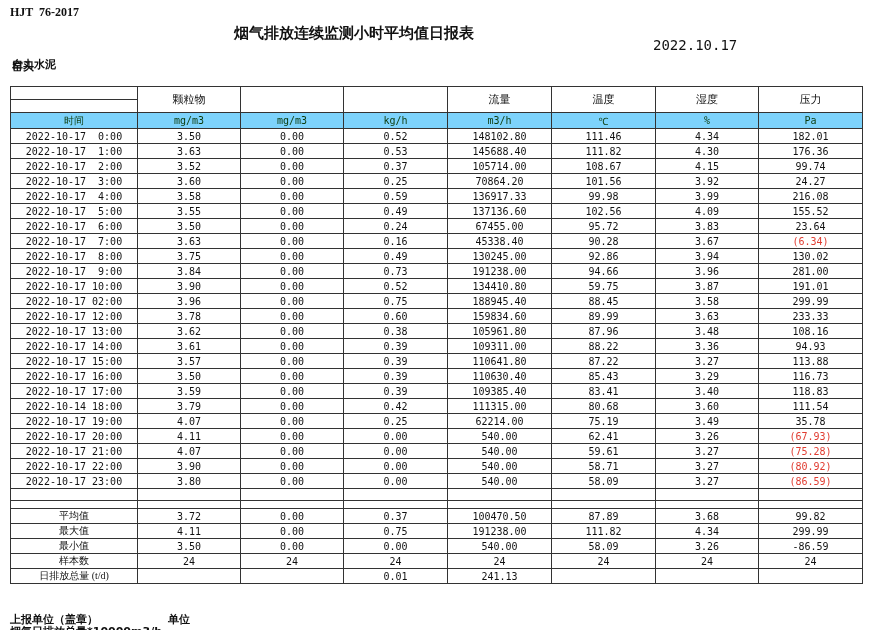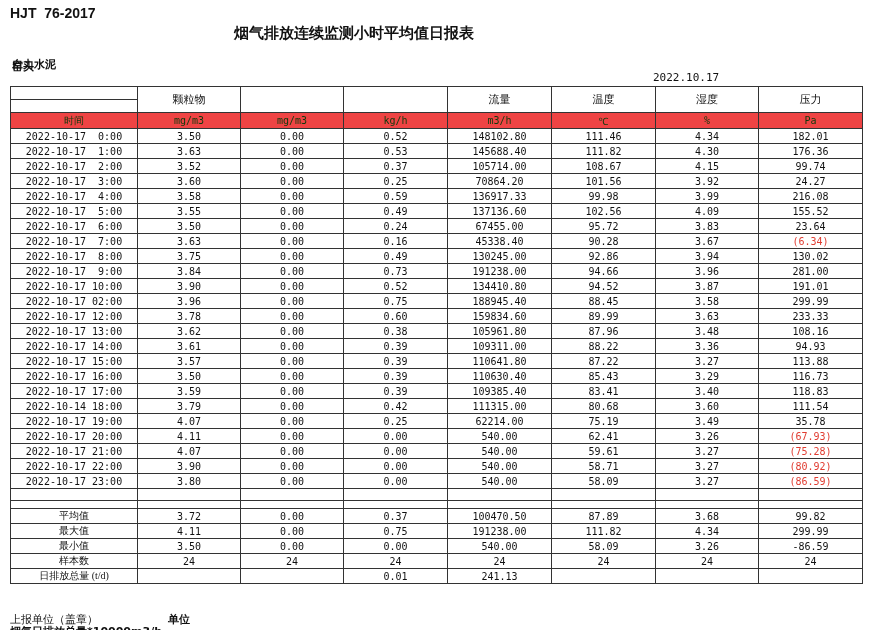--- a/index.html
+++ b/index.html
@@ -2,45 +2,45 @@
 <html><head>
 <meta charset="utf-8">
 <style>
   html,body{margin:0;padding:0;}
   body{
     width:876px;height:630px;background:#ffffff;position:relative;
     font-family:"DejaVu Sans Mono","Liberation Mono",monospace;
     color:#111;overflow:hidden;
   }
   .abs{position:absolute;}
-  .std{left:10px;top:5px;font-weight:bold;font-size:14px;white-space:pre;
-       font-family:Liberation Sans, sans-serif;}
+  .std{left:10px;top:5px;font-weight:bold;font-size:12px;white-space:pre;
+       font-family:Liberation Serif, serif;}
   .title{left:0;top:24px;width:708px;text-align:center;font-weight:bold;font-size:15px;
          font-family:"DejaVu Sans",sans-serif;}
   .company{left:12px;top:41px;font-weight:bold;font-size:11px;font-family:"DejaVu Sans",sans-serif;margin-top:16px;}
   .location{left:12px;top:59px;font-weight:bold;font-size:11px;font-family:"DejaVu Sans",sans-serif;}
-  .date{left:653px;top:71px;font-size:11px;text-align:center;}
+  .date{left:653px;top:37px;font-size:14px;text-align:center;}
   table.report{
     position:absolute;left:10px;top:86px;width:852px;
     border-collapse:collapse;table-layout:fixed;
   }
   table.report td{
     border:1px solid #333;text-align:center;vertical-align:middle;
     font-size:10px;height:14px;padding:0;overflow:hidden;white-space:pre;
   }
   tr.gh td{height:12px;font-size:11px;font-family:"DejaVu Sans",sans-serif;}
   tr.gh2 td{height:12px;}
-  tr.unit td{background:#ef4444;height:15px;color:#0c3b0c;margin-left:41px;}
+  tr.unit td{background:#7dd3fc;height:15px;color:#0c3b0c;margin-left:41px;}
   td.time{white-space:pre;margin-top:7px;}
   td.neg{color:#e03c31;}
   td.slabel{font-family:Liberation Serif, serif;}
   tbody.spacers tr.sp1 td{height:11px;}
   tbody.spacers tr.sp2 td{height:7px;}
   .footnote{left:10px;top:596px;font-weight:bold;font-size:11px;font-family:"DejaVu Sans",sans-serif;margin-top:28px;}
-  .stamp{left:10px;top:612px;font-weight:normal;font-size:11px;font-family:"DejaVu Sans",sans-serif;}
+  .stamp{left:10px;top:612px;font-weight:bold;font-size:11px;font-family:"DejaVu Sans",sans-serif;}
   .unitlbl{left:168px;top:612px;font-weight:bold;font-size:11px;font-family:"DejaVu Sans",sans-serif;}
 </style>
 </head>
 <body>
 
 <div class="abs std">HJT  76-2017</div>
 <div class="abs title">烟气排放连续监测小时平均值日报表</div>
 <div class="abs company">自力水泥</div>
 <div class="abs location">窑头</div>
 <div class="abs date">2022.10.17</div>
@@ -181,21 +181,21 @@
         <td>94.66</td>
         <td>3.96</td>
         <td>281.00</td>
       </tr>
       <tr>
         <td class="time">2022-10-17 10:00</td>
         <td>3.90</td>
         <td>0.00</td>
         <td>0.52</td>
         <td>134410.80</td>
-        <td>94.52</td>
+        <td>59.75</td>
         <td>3.87</td>
         <td>191.01</td>
       </tr>
       <tr>
         <td class="time">2022-10-17 02:00</td>
         <td>3.96</td>
         <td>0.00</td>
         <td>0.75</td>
         <td>188945.40</td>
         <td>88.45</td>

